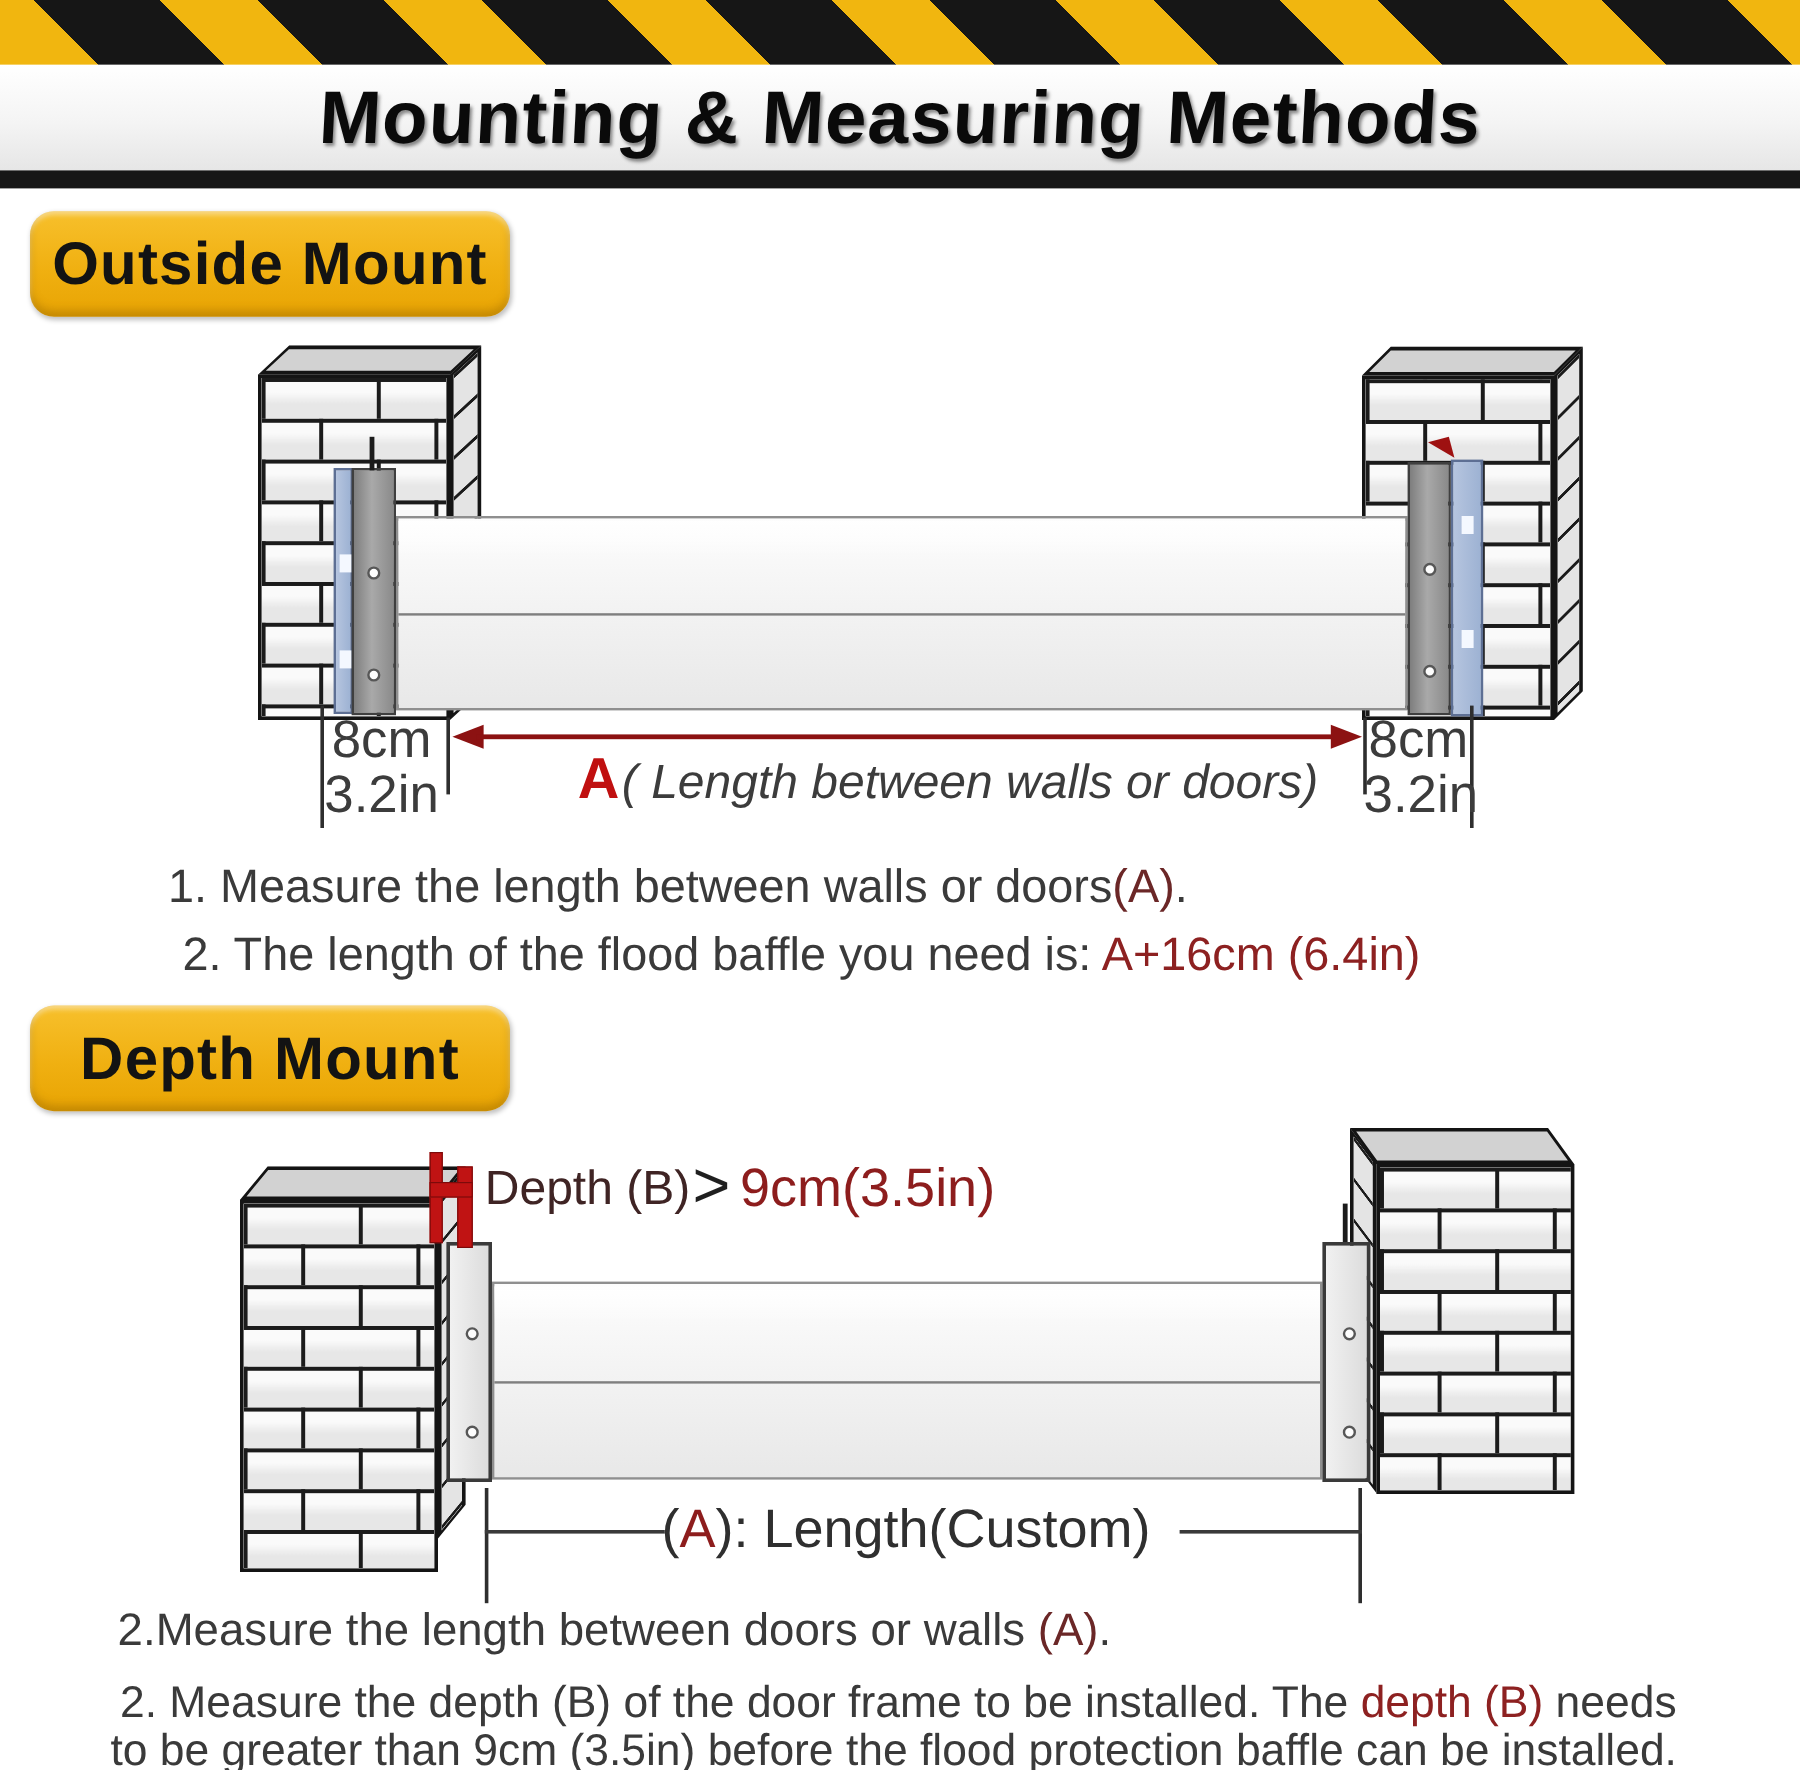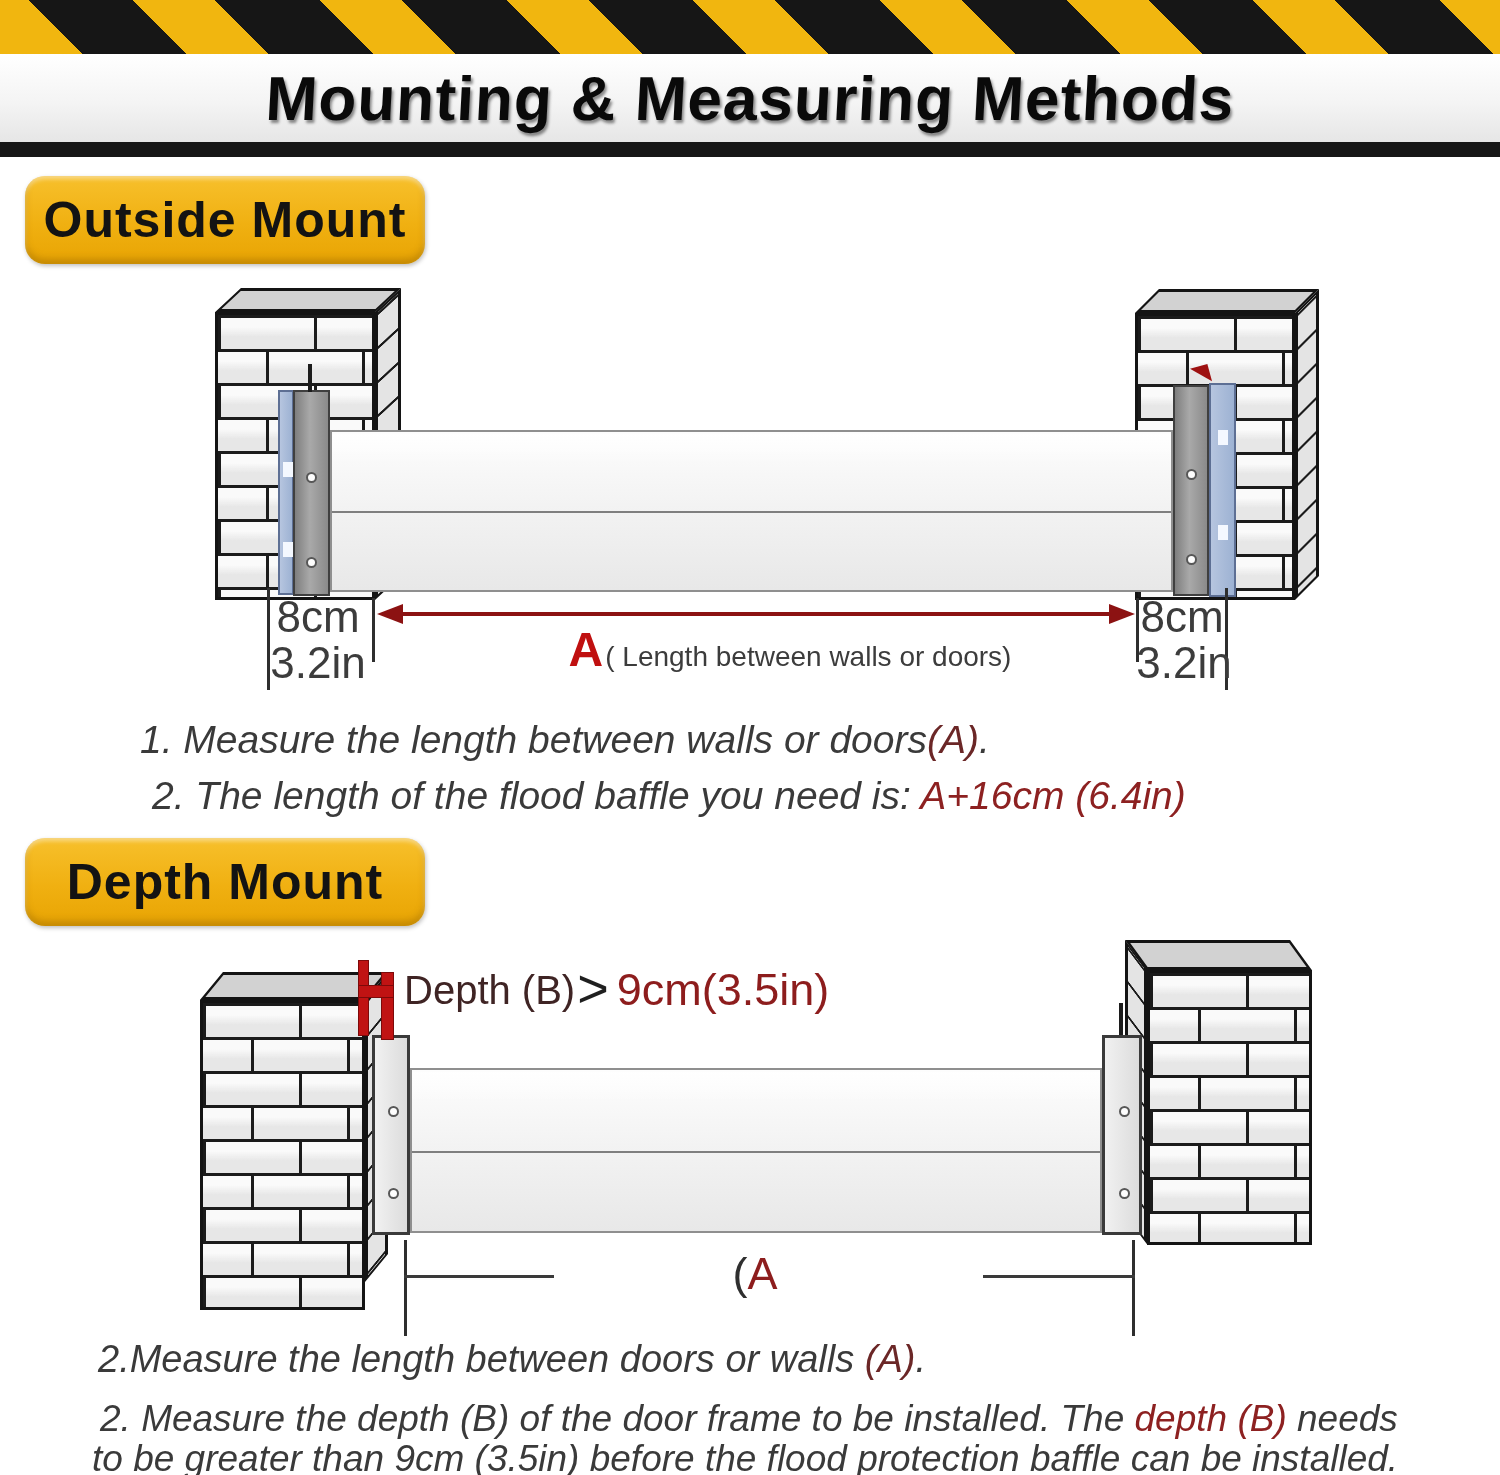--- a/index.html
+++ b/index.html
@@ -92,36 +92,36 @@
   .mline { background:#3a3a3a; height:3px; }
   .arrow-wrap { height:20px; }
   .arrow-wrap .line { position:absolute; left:20px; right:20px; top:8px; height:4px; background:#8c1212; }
   .ahead { position:absolute; width:0; height:0; border-style:solid; }
   .ahead.l { left:0; top:0; border-width:10px 26px 10px 0; border-color:transparent #8c1212 transparent transparent; }
   .ahead.r { right:0; top:0; border-width:10px 0 10px 26px; border-color:transparent transparent transparent #8c1212; }
 
   .mtext { color:#3c3c3c; font-size:44px; text-align:center; white-space:nowrap; }
   .a-label { display:flex; align-items:baseline; justify-content:center; white-space:nowrap; }
   .a-red { color:#c01010; font-weight:800; font-size:48px; margin-right:2px; }
-  .a-rest { color:#3c3c3c; font-size:28px; }
+  .a-rest { color:#3c3c3c; font-size:40px;font-style:italic; }
 
   .red-marker { background:#c01313; border:1px solid #7d0a0a; box-sizing:border-box; }
   .mini-arrow { width:0; height:0; border-top:18px solid #9e1111; border-left:18px solid transparent; transform:rotate(-15deg); }
 
   .depth-label { display:flex; align-items:center; white-space:nowrap; }
   .depth-label .d1 { font-size:40px; color:#3f2424; }
   .depth-label .d2 { font-size:54px; color:#1f1f1f; margin:0 8px 4px 2px; font-weight:400; }
   .depth-label .d3 { font-size:45px; color:#8d1d1d; }
 
   .a2-label { display:flex; align-items:baseline; justify-content:center; font-size:45px; white-space:nowrap; }
   .a2-label .dk { color:#2f2f2f; }
   .a2-label .rd { color:#8d1d1d; }
 
   
-  .step { color:#3a3a3a; font-size:39px; white-space:nowrap;font-style:italic; }
+  .step { color:#3a3a3a; font-size:39px; white-space:nowrap; }
   .step .accent-soft { color:#6b2727; }
   .step .accent-red { color:#8d2121; }
   .step-sm { font-size:38px; }
 
   .z1{z-index:1}.z2{z-index:2}.z3{z-index:3}.z4{z-index:4}.z5{z-index:5}.z6{z-index:6}
 </style>
 </head>
 <body>
 
 <div class="abs hazard"></div>
@@ -230,20 +230,21 @@
   <span class="d3">9cm(3.5in)</span>
 </div>
 
 <div class="abs tick z5" style="left:404px; top:1240px; height:96px;"></div>
 <div class="abs tick z5" style="left:1132px; top:1240px; height:96px;"></div>
 <div class="abs mline z5" style="left:404px; top:1275px; width:150px;"></div>
 <div class="abs mline z5" style="left:983px; top:1275px; width:152px;"></div>
 <div class="abs a2-label z6" style="left:540px; top:1248px; width:430px;">
   <span class="dk">(</span>
     <span class="rd">A</span>
+    <span class="dk">): Length(Custom)</span>
 </div>
 
 <div class="abs step step-sm z6" style="left:98px; top:1338px;">
   <span>2.Measure the length between doors or walls </span><span class="accent-soft">(A)</span><span>.</span>
 </div>
 <div class="abs step step-sm z6" style="left:100px; top:1398px; font-size:37px;">
   <span>2. Measure the depth (B) of the door frame to be installed. The </span><span class="accent-red">depth (B)</span><span> needs</span>
 </div>
 <div class="abs step step-sm z6" style="left:92px; top:1438px; font-size:37px;">
   <span>to be greater than 9cm (3.5in) before the flood protection baffle can be installed.</span>

